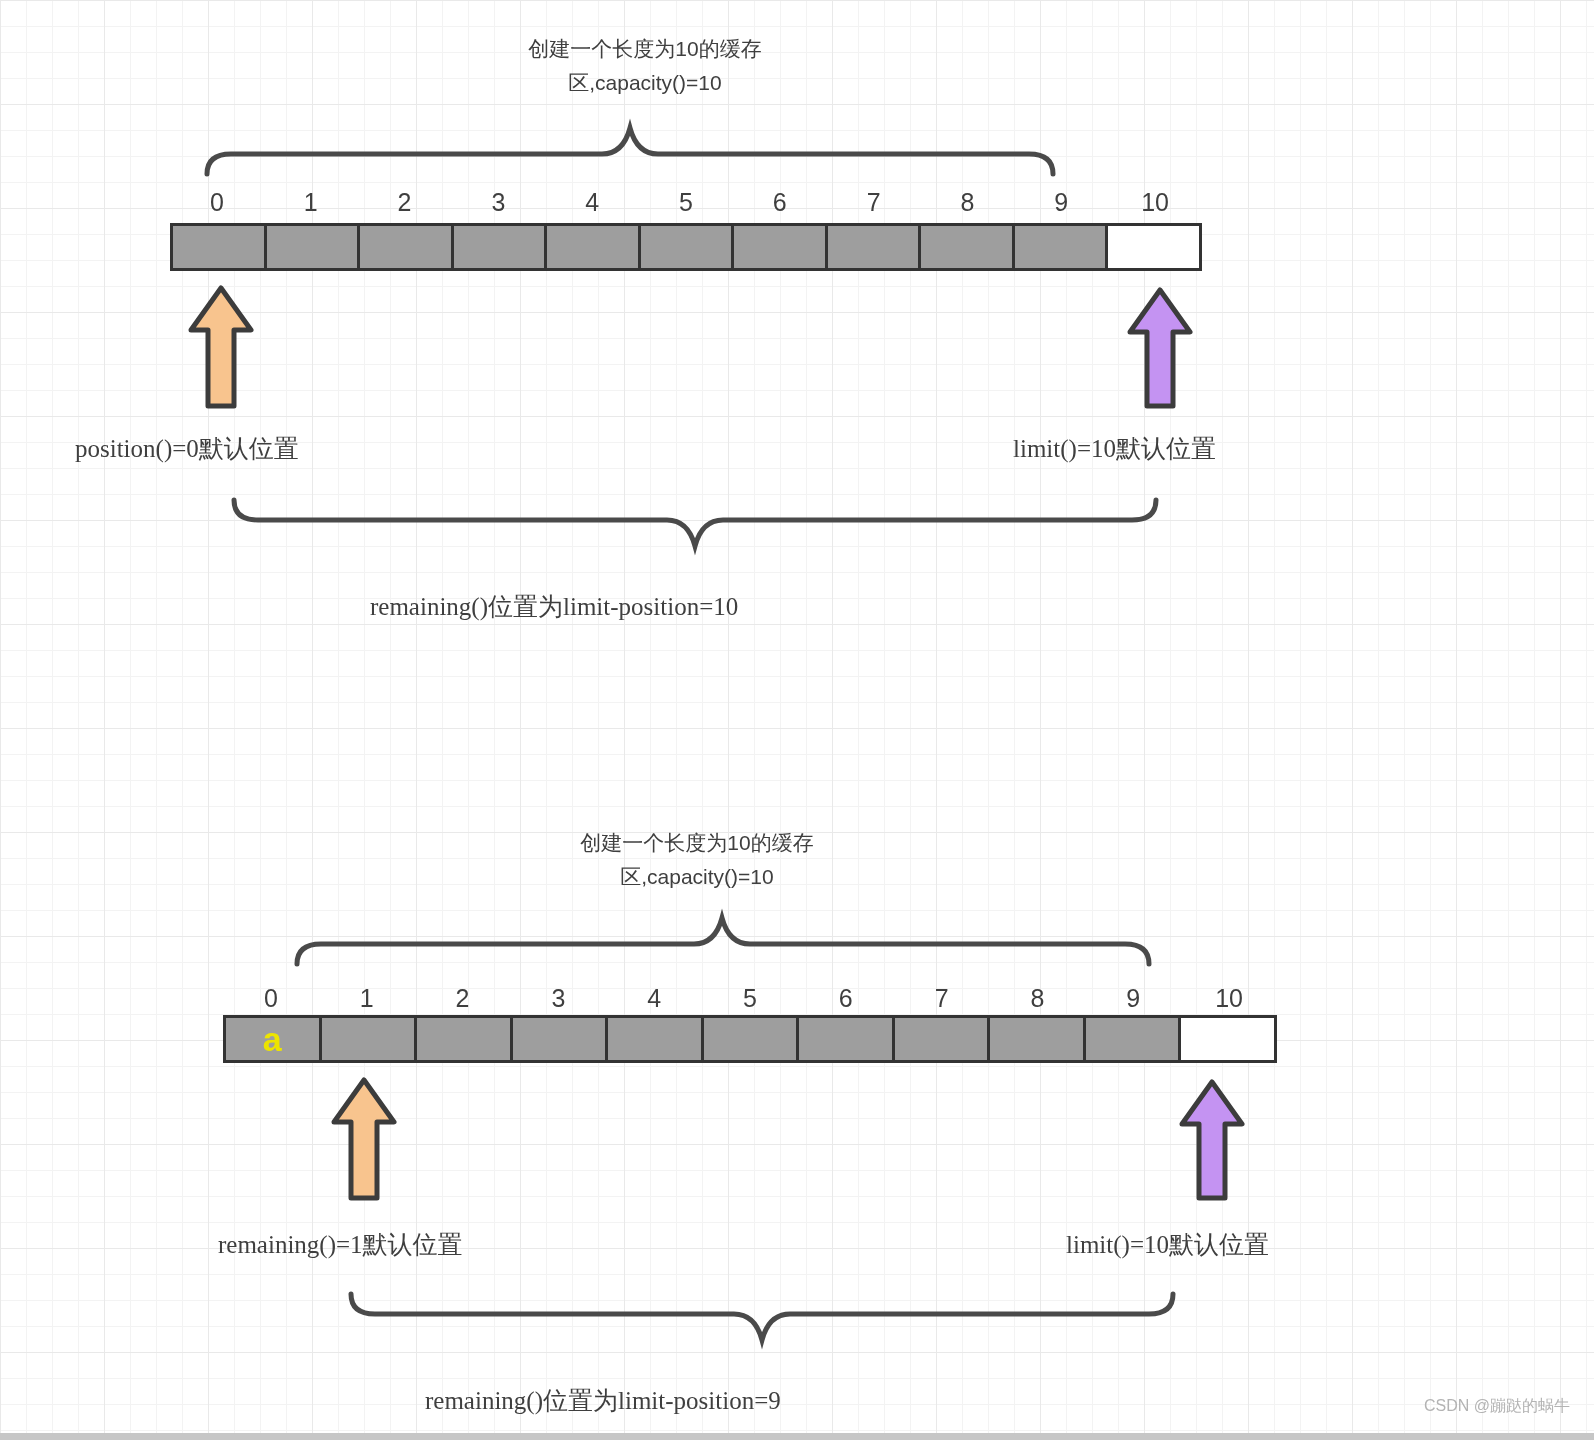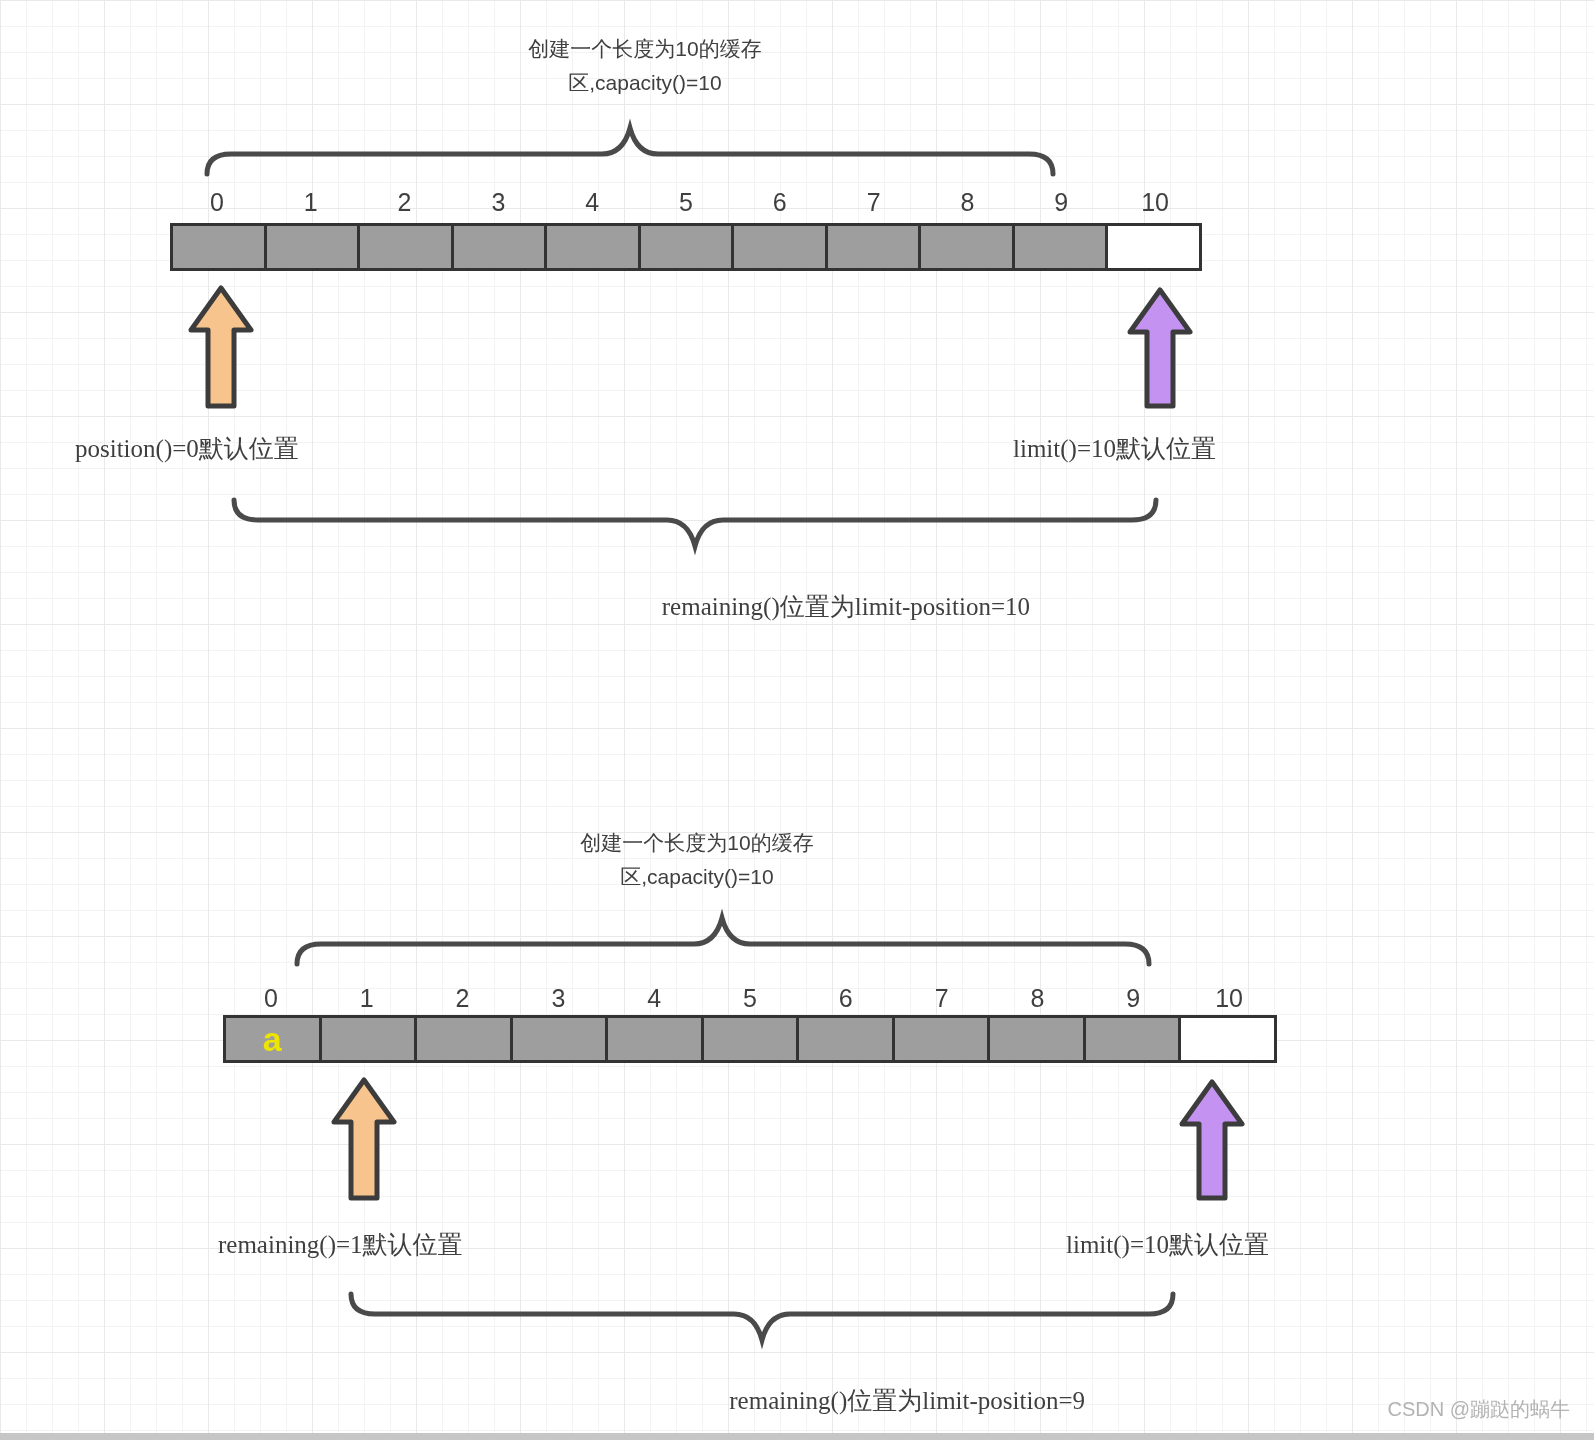--- a/index.html
+++ b/index.html
@@ -22,27 +22,27 @@
   .cells{ display:flex; }
   .cell{
     flex:1;height:48px;box-sizing:border-box;
     background:#9e9e9e;border:3px solid #333333;margin-left:-3px;
     display:flex;align-items:center;justify-content:center;
   }
   .cell:first-child{margin-left:0;}
   .cell.empty{background:#ffffff;}
   .cell-value{ font-size:34px;font-weight:bold;color:#ede400; }
   .caption{ font-size:25px;white-space:nowrap;color:#3f3f3f;font-family:Liberation Serif, serif; }
-  .center-text{ text-align:right; }
+  .center-text{ text-align:left; }
   svg{display:block;}
   .brace path{ fill:none;stroke:#4a4a4a;stroke-width:5;stroke-linecap:round; }
   .arrow polygon{ stroke:#3c3c3c;stroke-width:5;stroke-linejoin:round; }
   .arrow.orange polygon{ fill:#f8c48e; }
   .arrow.purple polygon{ fill:#c493f2; }
-  .watermark{ font-size:20px;color:#b3b3b3; }
+  .watermark{ font-size:16px;color:#b3b3b3; }
   .scrollbar{ left:0;bottom:0;width:1594px;height:7px;background:#c6c6c6; }
 </style>
 </head>
 <body>
 
 <div class="canvas">
 
   <section>
 
     <div class="abs title" style="left:350px;top:32px;width:590px">

